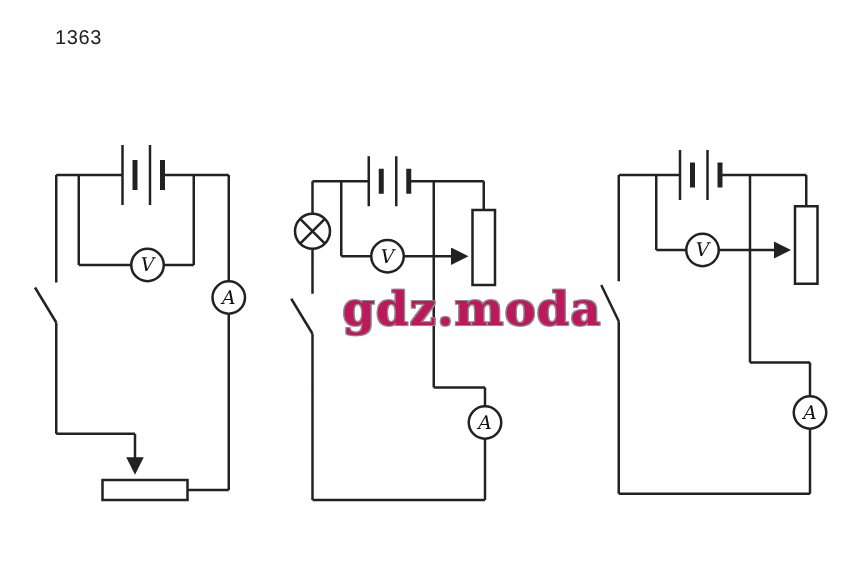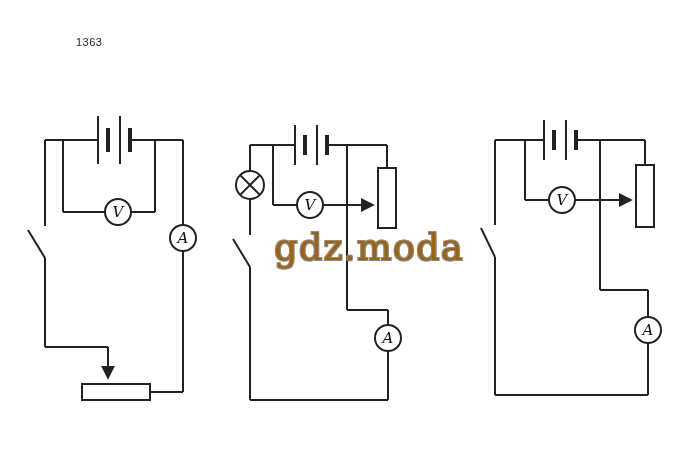--- a/index.html
+++ b/index.html
@@ -1,40 +1,39 @@
 <!DOCTYPE html>
 <html><head>
 <meta charset="utf-8">
 <style>
   html,body{margin:0;padding:0;background:#fff;}
   .page{
     position:relative;width:681px;height:466px;background:#ffffff;
     font-family:"Liberation Sans", sans-serif;overflow:hidden;
   }
   .page-label{
-    position:absolute;left:44px;top:36px;
-    font-size:11px;color:#222;letter-spacing:.5px;
+    position:absolute;left:44px;top:22px;
+    font-size:16px;color:#222;letter-spacing:.5px;
     font-family:"Liberation Sans", sans-serif;
-    margin-left:32px;
   }
   .circuit{position:absolute;}
   .c1{left:20px;top:100px;}
   .c2{left:225px;top:120px;}
   .c3{left:480px;top:110px;}
   .wire{stroke:#222;stroke-width:2;fill:none;stroke-linecap:butt;}
   .plate-thin{stroke:#222;stroke-width:2;fill:none;}
   .plate-thick{stroke:#222;stroke-width:4;fill:none;}
   .meter-circle{stroke:#222;stroke-width:2;fill:#ffffff;}
   .lamp-circle{stroke:#222;stroke-width:2;fill:#ffffff;}
   .rheo-rect{stroke:#222;stroke-width:2;fill:#ffffff;}
   .meter-label{font:italic 15px "DejaVu Serif", serif;fill:#111;}
   .watermark{
     position:absolute;left:274px;top:229px;z-index:10;
-    font-family:"DejaVu Serif", serif;font-weight:400;font-size:37px;line-height:1;
-    color:#a16207;letter-spacing:1px;
+    font-family:"DejaVu Serif", serif;font-weight:700;font-size:37px;line-height:1;
+    color:#be185d;letter-spacing:1px;
     text-shadow:-1px -1px 0 #8c8c8c,1px -1px 0 #8c8c8c,-1px 1px 0 #8c8c8c,1px 1px 0 #8c8c8c;
   }
 </style>
 </head>
 <body>
 
 <div class="page">
 
   <div class="page-label">1363</div>
 

